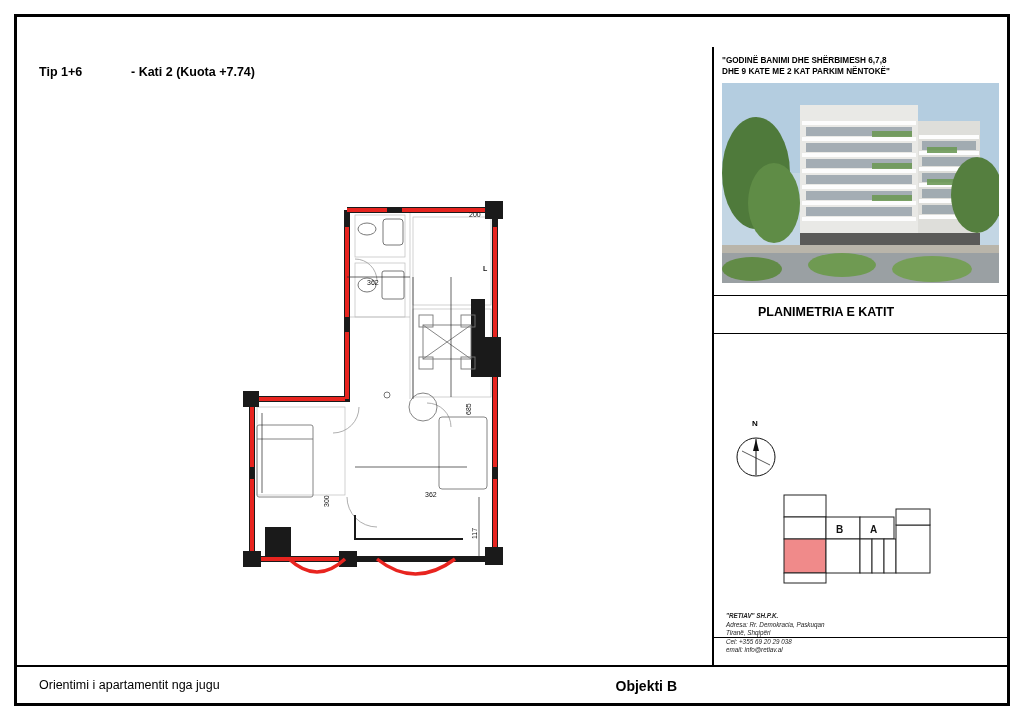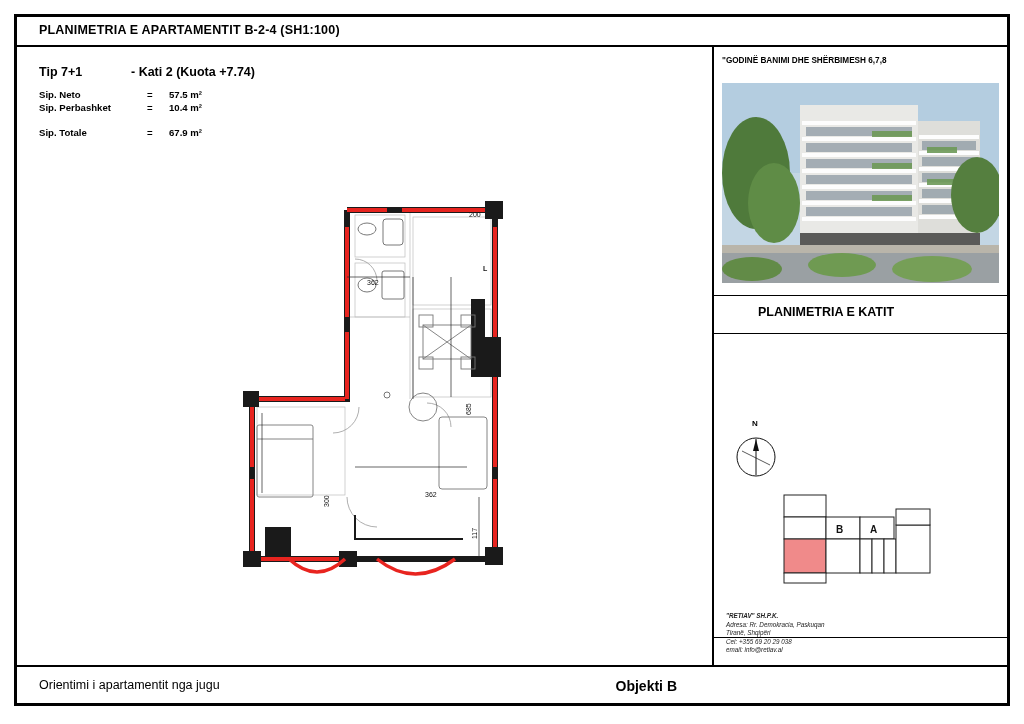--- a/index.html
+++ b/index.html
@@ -172,50 +172,25 @@
     font-size: 7px;
     color: #111;
   }
   .rot90 { transform: rotate(-90deg); transform-origin: left top; }
 </style>
 </head>
 <body>
 
 <div class="sheet">
 
-  <div class="header">
-    <div class="header-title">PLANIMETRIA E APARTAMENTIT B-2-4   (SH1:100)</div>
-  </div>
 
   <div class="info">
     <div class="line1">
-      <span class="tip">Tip 7+1</span><span>- Kati 2 (Kuota +7.74)</span>
-    </div>
-    <table>
-      <tbody>
-          <tr>
-        <td class="lbl">Sip. Neto</td>
-        <td class="eq">=</td>
-        <td class="val">57.5 m²</td>
-      </tr>
-      <tr>
-        <td class="lbl">Sip. Perbashket</td>
-        <td class="eq">=</td>
-        <td class="val">10.4 m²</td>
-      </tr>
-      <tr class="spacer">
-            <td colspan="3"></td>
-          </tr>
-      <tr>
-        <td class="lbl">Sip. Totale</td>
-        <td class="eq">=</td>
-        <td class="val">67.9 m²</td>
-      </tr>
-    </tbody>
-      </table>
+      <span class="tip">Tip 1+6</span><span>- Kati 2 (Kuota +7.74)</span>
+    </div>
   </div>
 
   <div class="plan">
     <svg width="300" height="420" viewBox="0 0 300 420">
       <defs>
         <pattern id="hatch" width="4" height="4" patternUnits="userSpaceOnUse" patternTransform="rotate(45)">
           <line x1="0" y1="0" x2="0" y2="4" stroke="#c8c8c8" stroke-width="1"></line>
         </pattern>
       </defs>
 
@@ -316,20 +291,21 @@
     <div class="lbl-dim rot90" style="left:96px; top:340px;">300</div>
     <div class="lbl-dim" style="left:198px; top:324px;">362</div>
     <div class="lbl-dim rot90" style="left:244px; top:372px;">117</div>
     <div class="lbl-dim" style="left:256px; top:98px; font-weight:bold;">L</div>
   </div>
 
   <div class="right-panel">
 
     <div class="rp-block rp-caption" style="position:absolute;">
       <div>"GODINË BANIMI DHE SHËRBIMESH 6,7,8</div>
+      <div>DHE 9 KATE ME 2 KAT PARKIM NËNTOKË"</div>
     </div>
 
     <div class="render-box">
       <svg width="279" height="200" viewBox="0 0 279 200" preserveAspectRatio="none">
 
         <rect x="0" y="0" width="279" height="200" fill="#c3d6e4"></rect>
         <rect x="0" y="0" width="279" height="90" fill="#b4cde0"></rect>
 
         <rect x="78" y="22" width="118" height="140" fill="#e9e9e6"></rect>
         <rect x="196" y="38" width="62" height="124" fill="#dededa"></rect>

